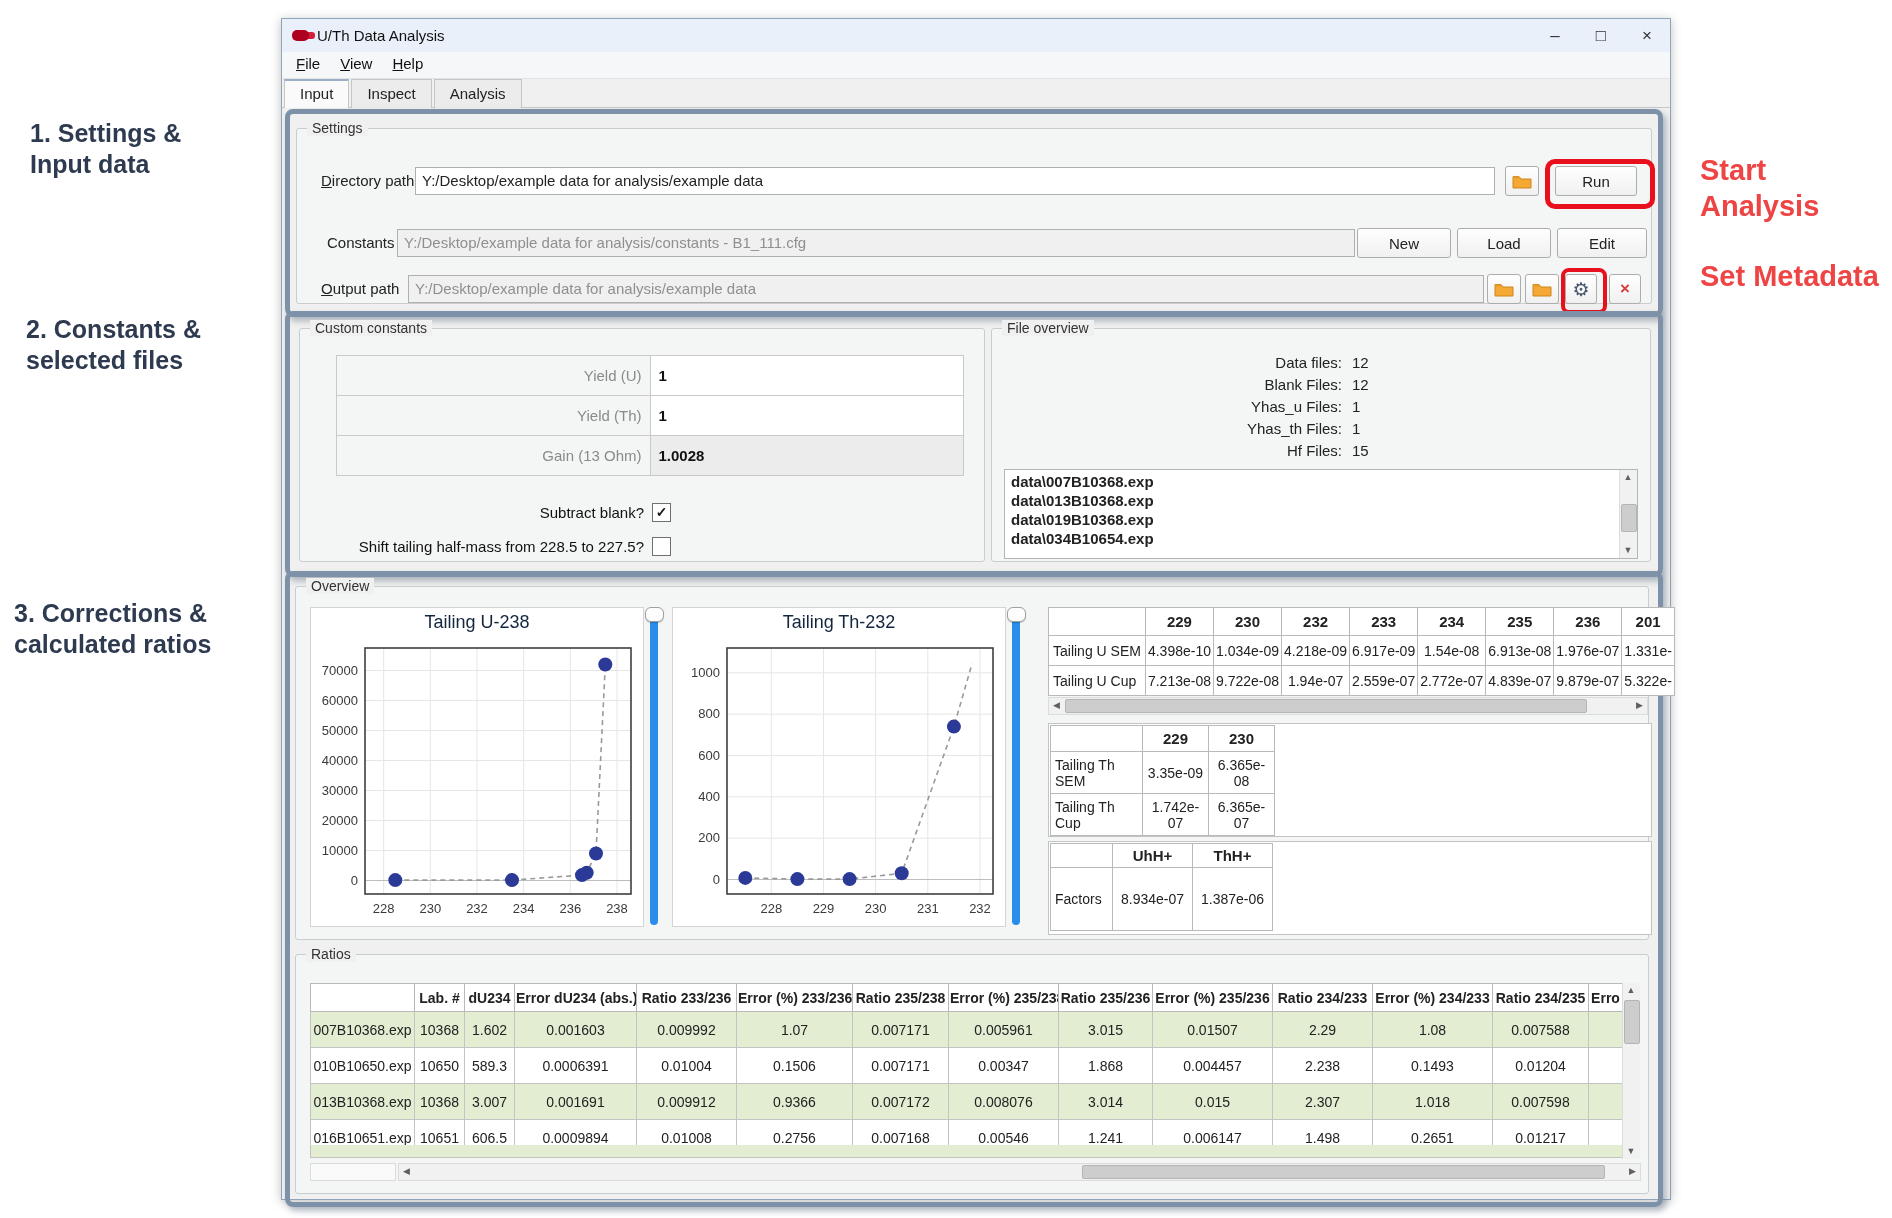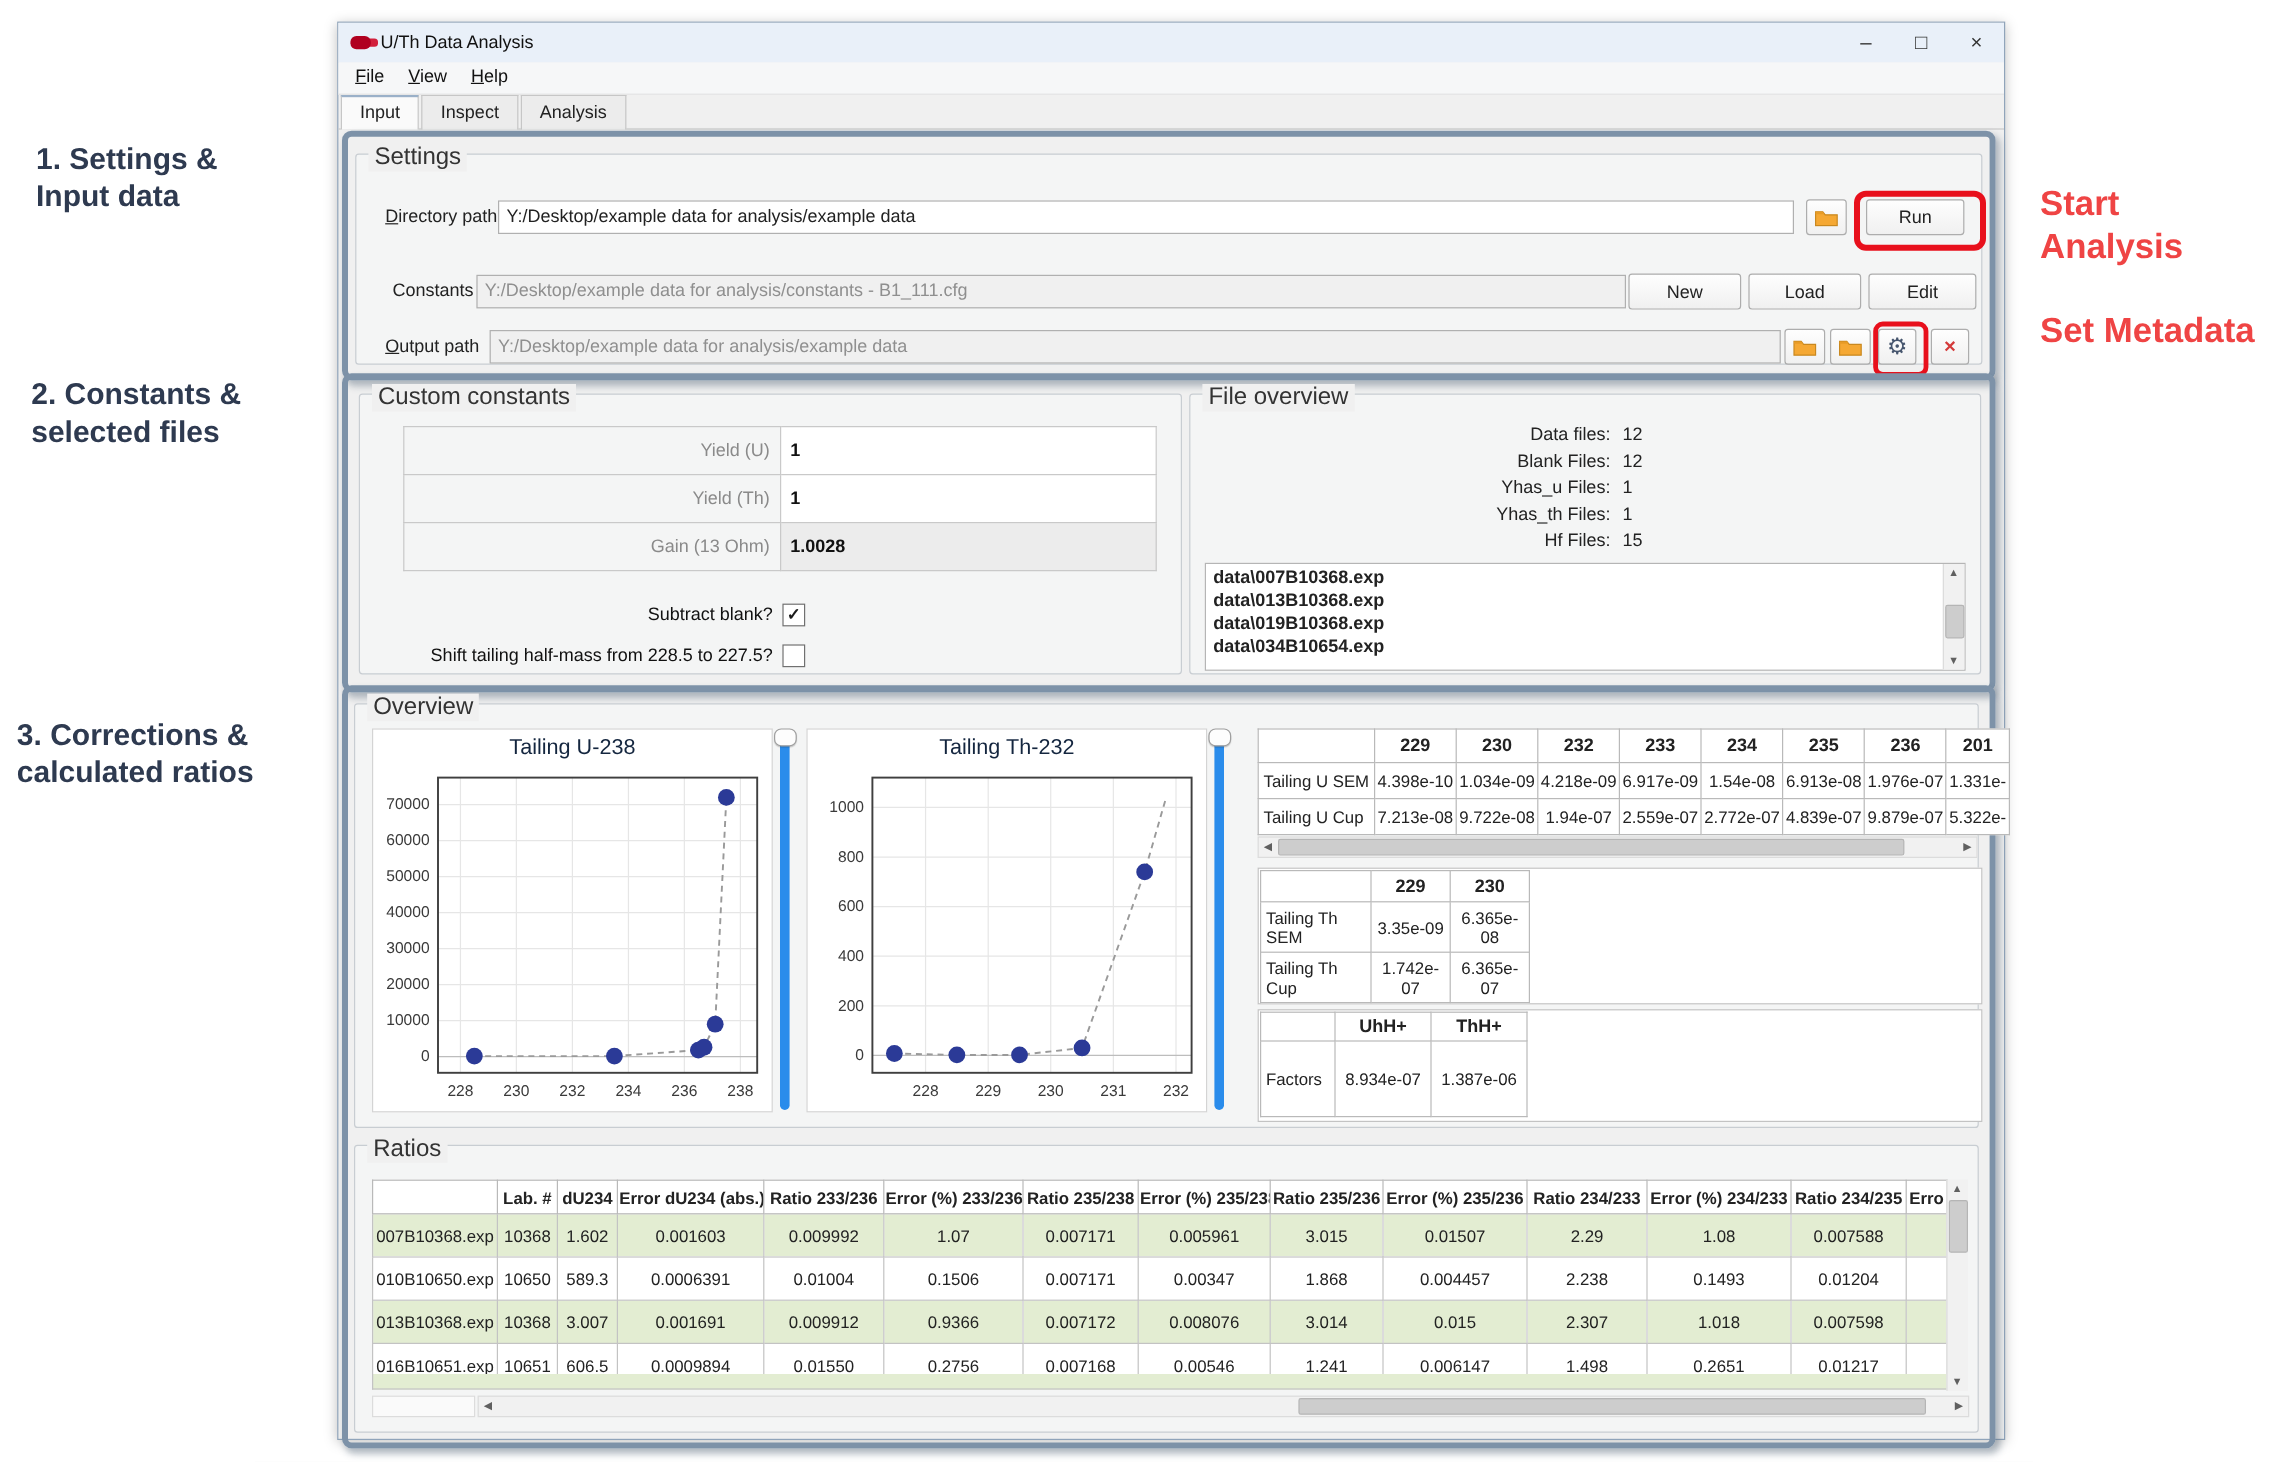--- a/index.html
+++ b/index.html
@@ -39,21 +39,21 @@
   
   .frame{position:absolute;border:5px solid #7d92a8;border-radius:8px;
     box-shadow:3px 4px 6px rgba(70,90,110,.4);}
   #sec1{left:3px;top:90px;width:1368px;height:198px;}
   #sec2{left:3px;top:292px;width:1368px;height:256px;}
   #sec3{left:3px;top:552px;width:1368px;height:626px;}
 
   
   .gb{position:absolute;border:1px solid #c8cdd2;border-radius:3px;background:#f4f5f5;}
   .gb-label{position:absolute;top:-9px;left:10px;background:#f0f0f0;padding:0 5px;
-    font-size:20px;color:#333;}
+    font-size:14px;color:#333;}
   #gb-settings{left:6px;top:14px;right:6px;bottom:8px;}
   #gb-cc{left:9px;top:12px;width:684px;height:232px;}
   #gb-fo{left:701px;top:12px;width:658px;height:232px;}
   #gb-ov{left:5px;top:10px;width:1352px;height:352px;}
   #gb-ratios{left:5px;top:378px;width:1352px;height:238px;}
 
   
   .srow{position:absolute;left:0;right:0;height:28px;}
   #row-dir{top:38px;} #row-const{top:100px;} #row-out{top:146px;}
   .flabel{position:absolute;top:5px;font-size:15px;color:#222;}
@@ -601,21 +601,21 @@
                   <td>2.307</td>
                   <td>1.018</td>
                   <td>0.007598</td>
                   <td></td>
                 </tr>
                 <tr>
                   <td class="rowhead">016B10651.exp</td>
                   <td>10651</td>
                   <td>606.5</td>
                   <td>0.0009894</td>
-                  <td>0.01550</td>
+                  <td>0.01008</td>
                   <td>0.2756</td>
                   <td>0.007168</td>
                   <td>0.00546</td>
                   <td>1.241</td>
                   <td>0.006147</td>
                   <td>1.498</td>
                   <td>0.2651</td>
                   <td>0.01217</td>
                   <td></td>
                 </tr>

